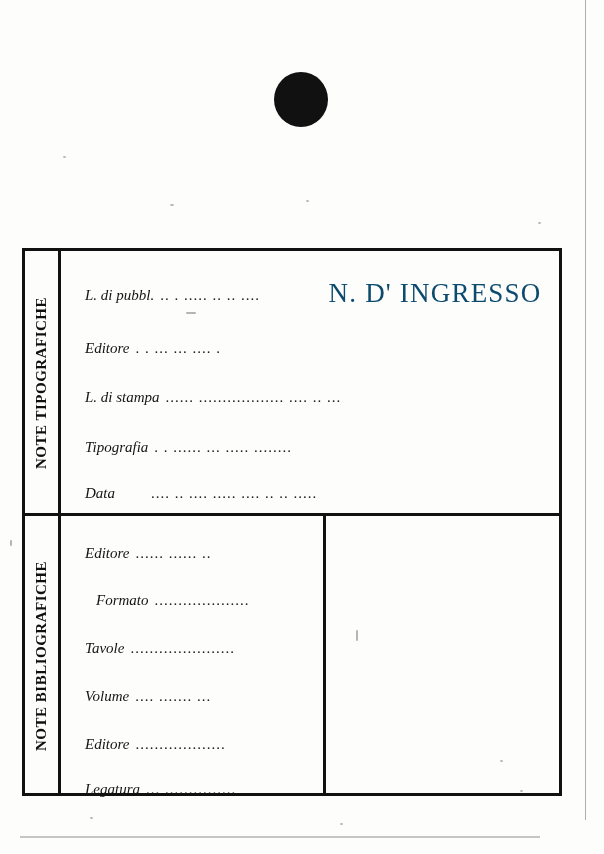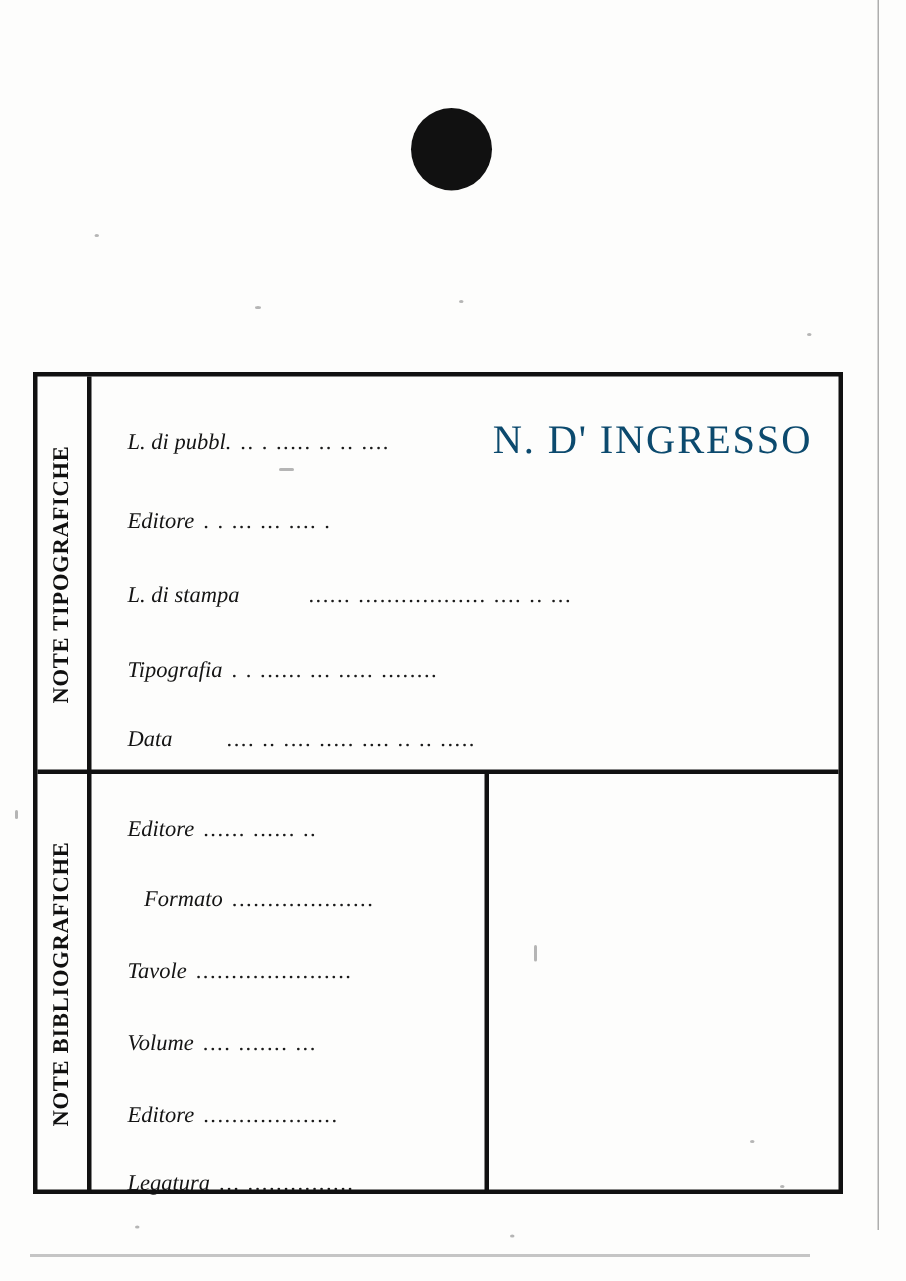--- a/index.html
+++ b/index.html
@@ -198,21 +198,21 @@
 
     <div id="tipografiche">
       <div class="field-row" style="top:36px;">
         <span class="field-label">L. di pubbl.</span>
         <span class="dots">..   .            .....  ..   ..  ....</span>
       </div>
       <div class="field-row" style="top:89px;">
         <span class="field-label">Editore</span>
         <span class="dots">.     .            ...            ...           ....  .</span>
       </div>
-      <div class="field-row" style="top:138px;gap:40px;">
+      <div class="field-row" style="top:138px;">
         <span class="field-label">L. di stampa</span>
         <span class="dots">......  ..................            ....     ..    ...</span>
       </div>
       <div class="field-row" style="top:188px;">
         <span class="field-label">Tipografia</span>
         <span class="dots">.       .          ......     ...      .....       ........</span>
       </div>
       <div class="field-row" style="top:234px;gap:30px;">
         <span class="field-label">Data</span>
         <span class="dots">....    ..        ....        .....      ....      ..    ..      .....</span>

